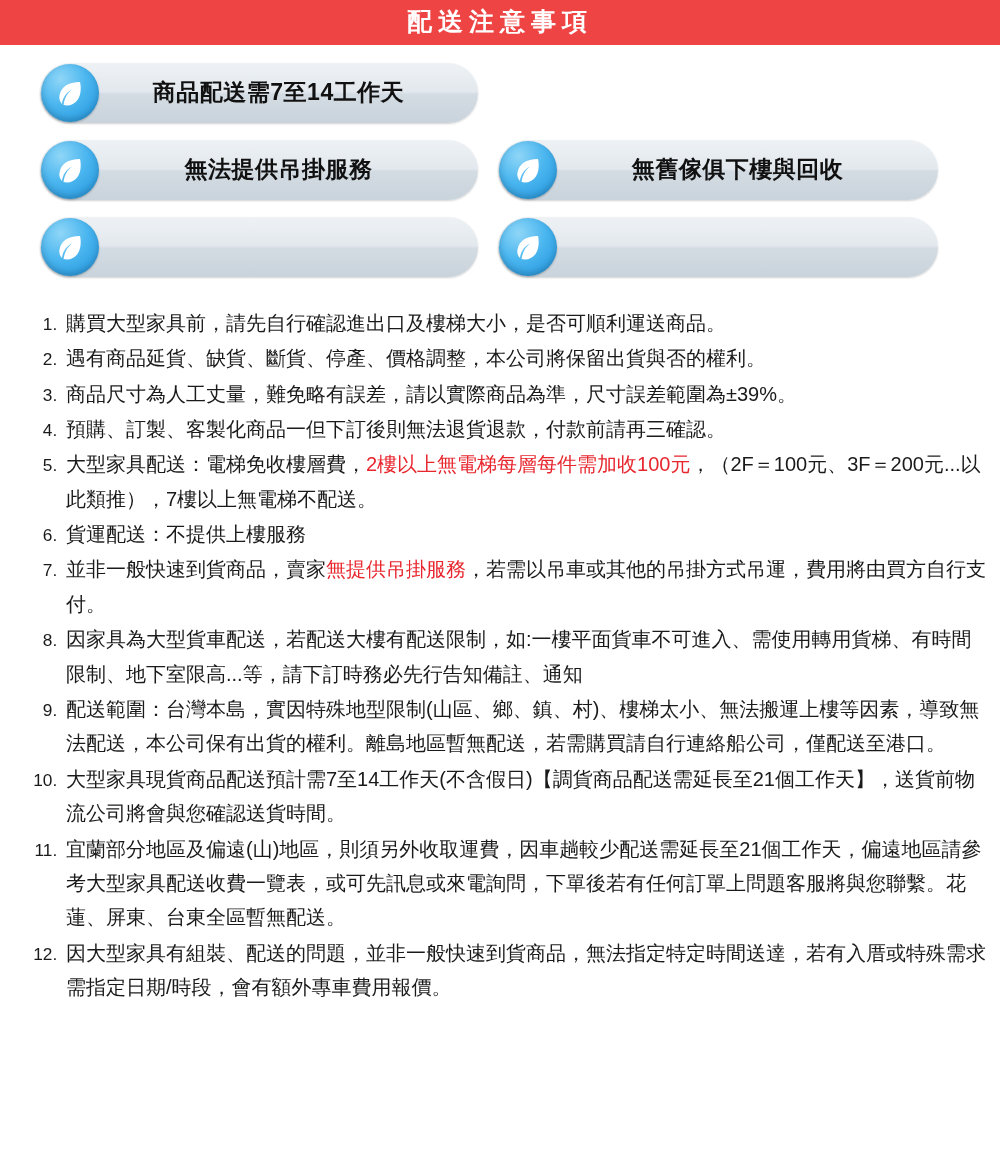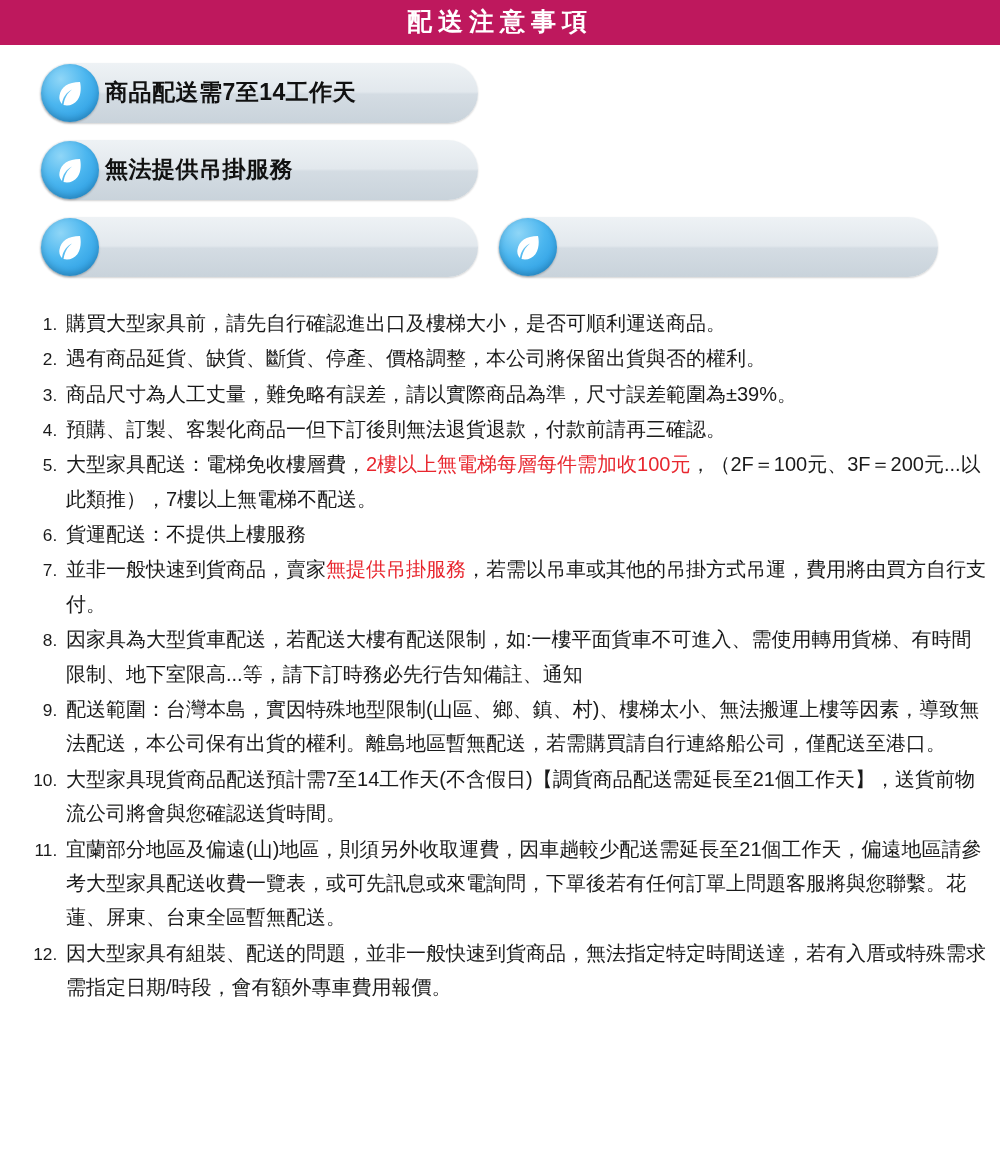--- a/index.html
+++ b/index.html
@@ -11,21 +11,21 @@
     height: 1150px;
     background: #ffffff;
     font-family: "Liberation Sans", "DejaVu Sans", sans-serif;
     color: #1a1a1a;
     overflow: hidden;
   }
 
   
   .header-bar {
     width: 100%;
-    background: #be185d;
+    background: #ef4444;
     color: #ffffff;
     text-align: center;
     font-size: 25px;
     font-weight: bold;
     letter-spacing: 6px;
     padding: 7px 0 9px 0;
     line-height: 1.15;
   }
 
   
@@ -60,21 +60,21 @@
     box-shadow: inset 0 -3px 6px rgba(0,0,0,0.18), 0 1px 2px rgba(0,0,0,0.25);
     display: flex;
     align-items: center;
     justify-content: center;
     position: relative;
   }
   .badge-icon svg { display:block; }
 
   .badge-text {
     flex: 1;
-    text-align: left;
+    text-align: center;
     font-size: 23px;
     font-weight: bold;
     color: #111;
     letter-spacing: 0.5px;
     padding-left: 6px;
   }
 
   
   .notes {
     margin: 6px 0 0 0;
@@ -117,20 +117,28 @@
 
   <div class="badge-row">
     <div class="badge left">
       <span class="badge-icon">
         <svg width="40" height="40" viewBox="0 0 40 40">
           <path d="M30 9c-12 0-19 5-20.5 13.5C8.8 26 10 29 12 31c0.6-6 4-11.5 10-14.5-4.5 3.5-7.5 8.5-8.5 15.5 5 1.5 11-0.5 14-5C31.5 21.5 31 13 30 9z" fill="#ffffff"></path>
         </svg>
       </span>
       <span class="badge-text">無法提供吊掛服務</span>
     </div>
+    <div class="badge right">
+      <span class="badge-icon">
+        <svg width="40" height="40" viewBox="0 0 40 40">
+          <path d="M30 9c-12 0-19 5-20.5 13.5C8.8 26 10 29 12 31c0.6-6 4-11.5 10-14.5-4.5 3.5-7.5 8.5-8.5 15.5 5 1.5 11-0.5 14-5C31.5 21.5 31 13 30 9z" fill="#ffffff"></path>
+        </svg>
+      </span>
+      <span class="badge-text">無舊傢俱下樓與回收</span>
+    </div>
   </div>
 
   <div class="badge-row">
     <div class="badge left">
       <span class="badge-icon">
         <svg width="40" height="40" viewBox="0 0 40 40">
           <path d="M30 9c-12 0-19 5-20.5 13.5C8.8 26 10 29 12 31c0.6-6 4-11.5 10-14.5-4.5 3.5-7.5 8.5-8.5 15.5 5 1.5 11-0.5 14-5C31.5 21.5 31 13 30 9z" fill="#ffffff"></path>
         </svg>
       </span>
     </div>

